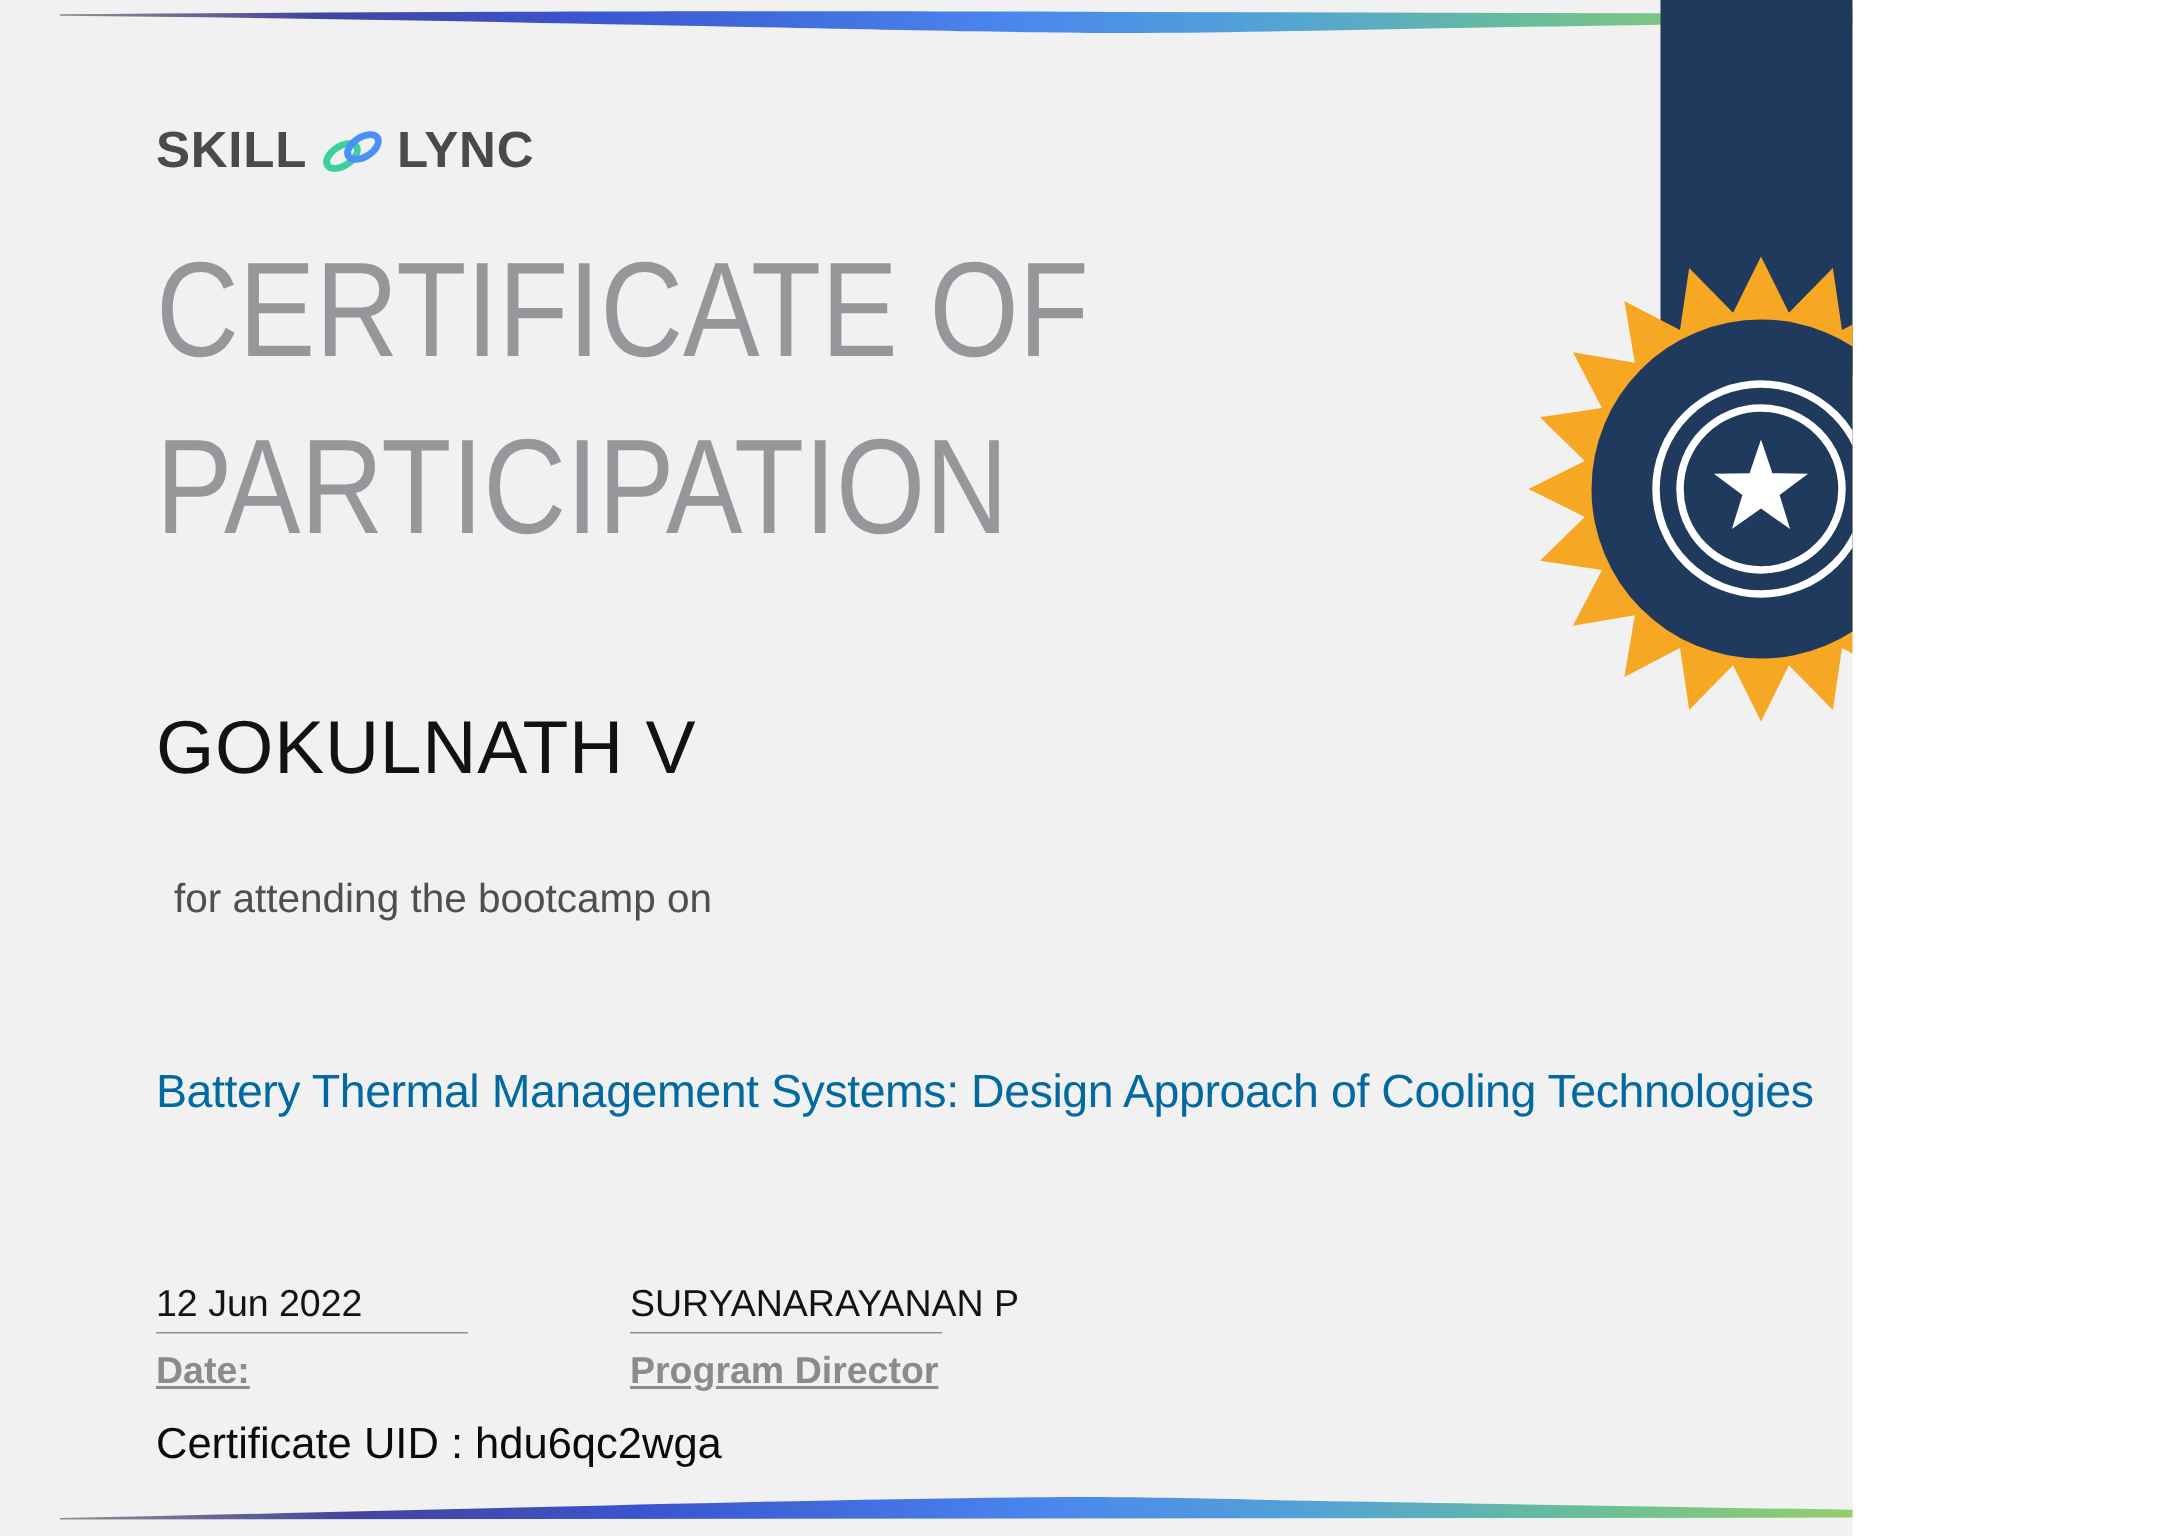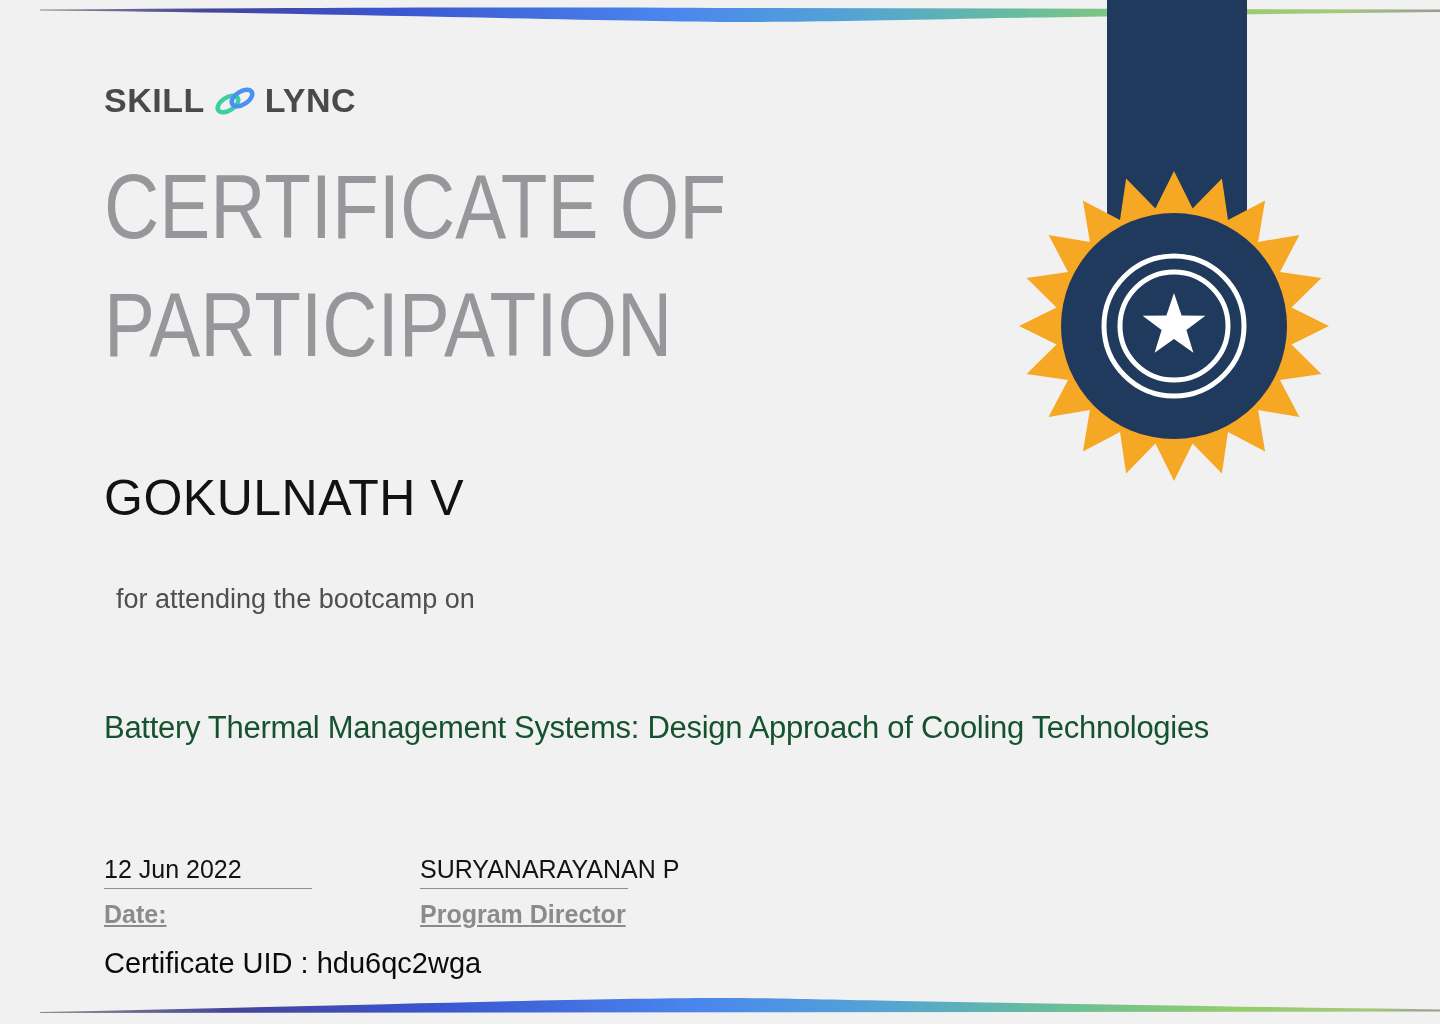--- a/index.html
+++ b/index.html
@@ -1,38 +1,38 @@
 <!DOCTYPE html>
 <html><head>
 <meta charset="utf-8">
 <style>
   html,body{margin:0;padding:0;}
   body{width:1440px;height:1024px;overflow:hidden;font-family:"Liberation Sans",sans-serif;}
-  .certificate{position:relative;width:1440px;height:1024px;background:#f2f1f1;overflow:hidden;}
+  .certificate{position:relative;width:1235px;height:1024px;background:#f2f1f1;overflow:hidden;}
 
   
   .edge-svg{position:absolute;left:0;width:1440px;z-index:1;display:block;}
   .edge-top{top:0;height:30px;}
   .edge-bottom{top:990px;height:34px;}
 
   
   .medal-svg{position:absolute;left:1004px;top:0;width:340px;height:500px;z-index:2;}
 
   
   .logo{position:absolute;left:104px;top:78px;display:flex;align-items:center;gap:7px;z-index:3;}
   .logo .word{font-size:34px;font-weight:bold;color:#4a4a4b;letter-spacing:.5px;line-height:44px;}
   .logo svg{display:block;margin-top:2px;}
 
   
   .title{position:absolute;left:104px;top:148px;z-index:3;color:#97969a;font-weight:200;}
   .title .line{font-size:90px;line-height:118px;letter-spacing:0;transform:scaleX(.85);transform-origin:left center;white-space:nowrap;}
 
   .recipient{position:absolute;left:104px;top:469px;font-size:50px;line-height:58px;color:#111213;letter-spacing:.5px;z-index:3;white-space:nowrap;}
   .subtitle{position:absolute;left:104px;top:584px;font-size:27px;color:#4f4f52;z-index:3;white-space:nowrap;margin-left:12px;}
-  .course{position:absolute;left:104px;top:710px;font-size:31px;line-height:36px;color:#14532d;letter-spacing:-.3px;z-index:3;white-space:nowrap;}
+  .course{position:absolute;left:104px;top:710px;font-size:31px;line-height:36px;color:#0369a1;letter-spacing:-.3px;z-index:3;white-space:nowrap;}
 
   
   .footer-col{position:absolute;top:855px;z-index:3;}
   .footer-col.date{left:104px;}
   .footer-col.signer{left:420px;}
   .footer-value{font-size:25px;color:#131313;line-height:29px;white-space:nowrap;}
   .footer-rule{height:1px;background:#8f8f8f;width:208px;margin-top:4px;}
   .footer-label{font-size:25px;font-weight:bold;color:#8b8b8b;margin-top:11px;white-space:nowrap;text-decoration:underline;}
   .uid{position:absolute;left:104px;top:947px;font-size:29px;color:#0b0b0b;z-index:3;white-space:nowrap;}
 </style>

